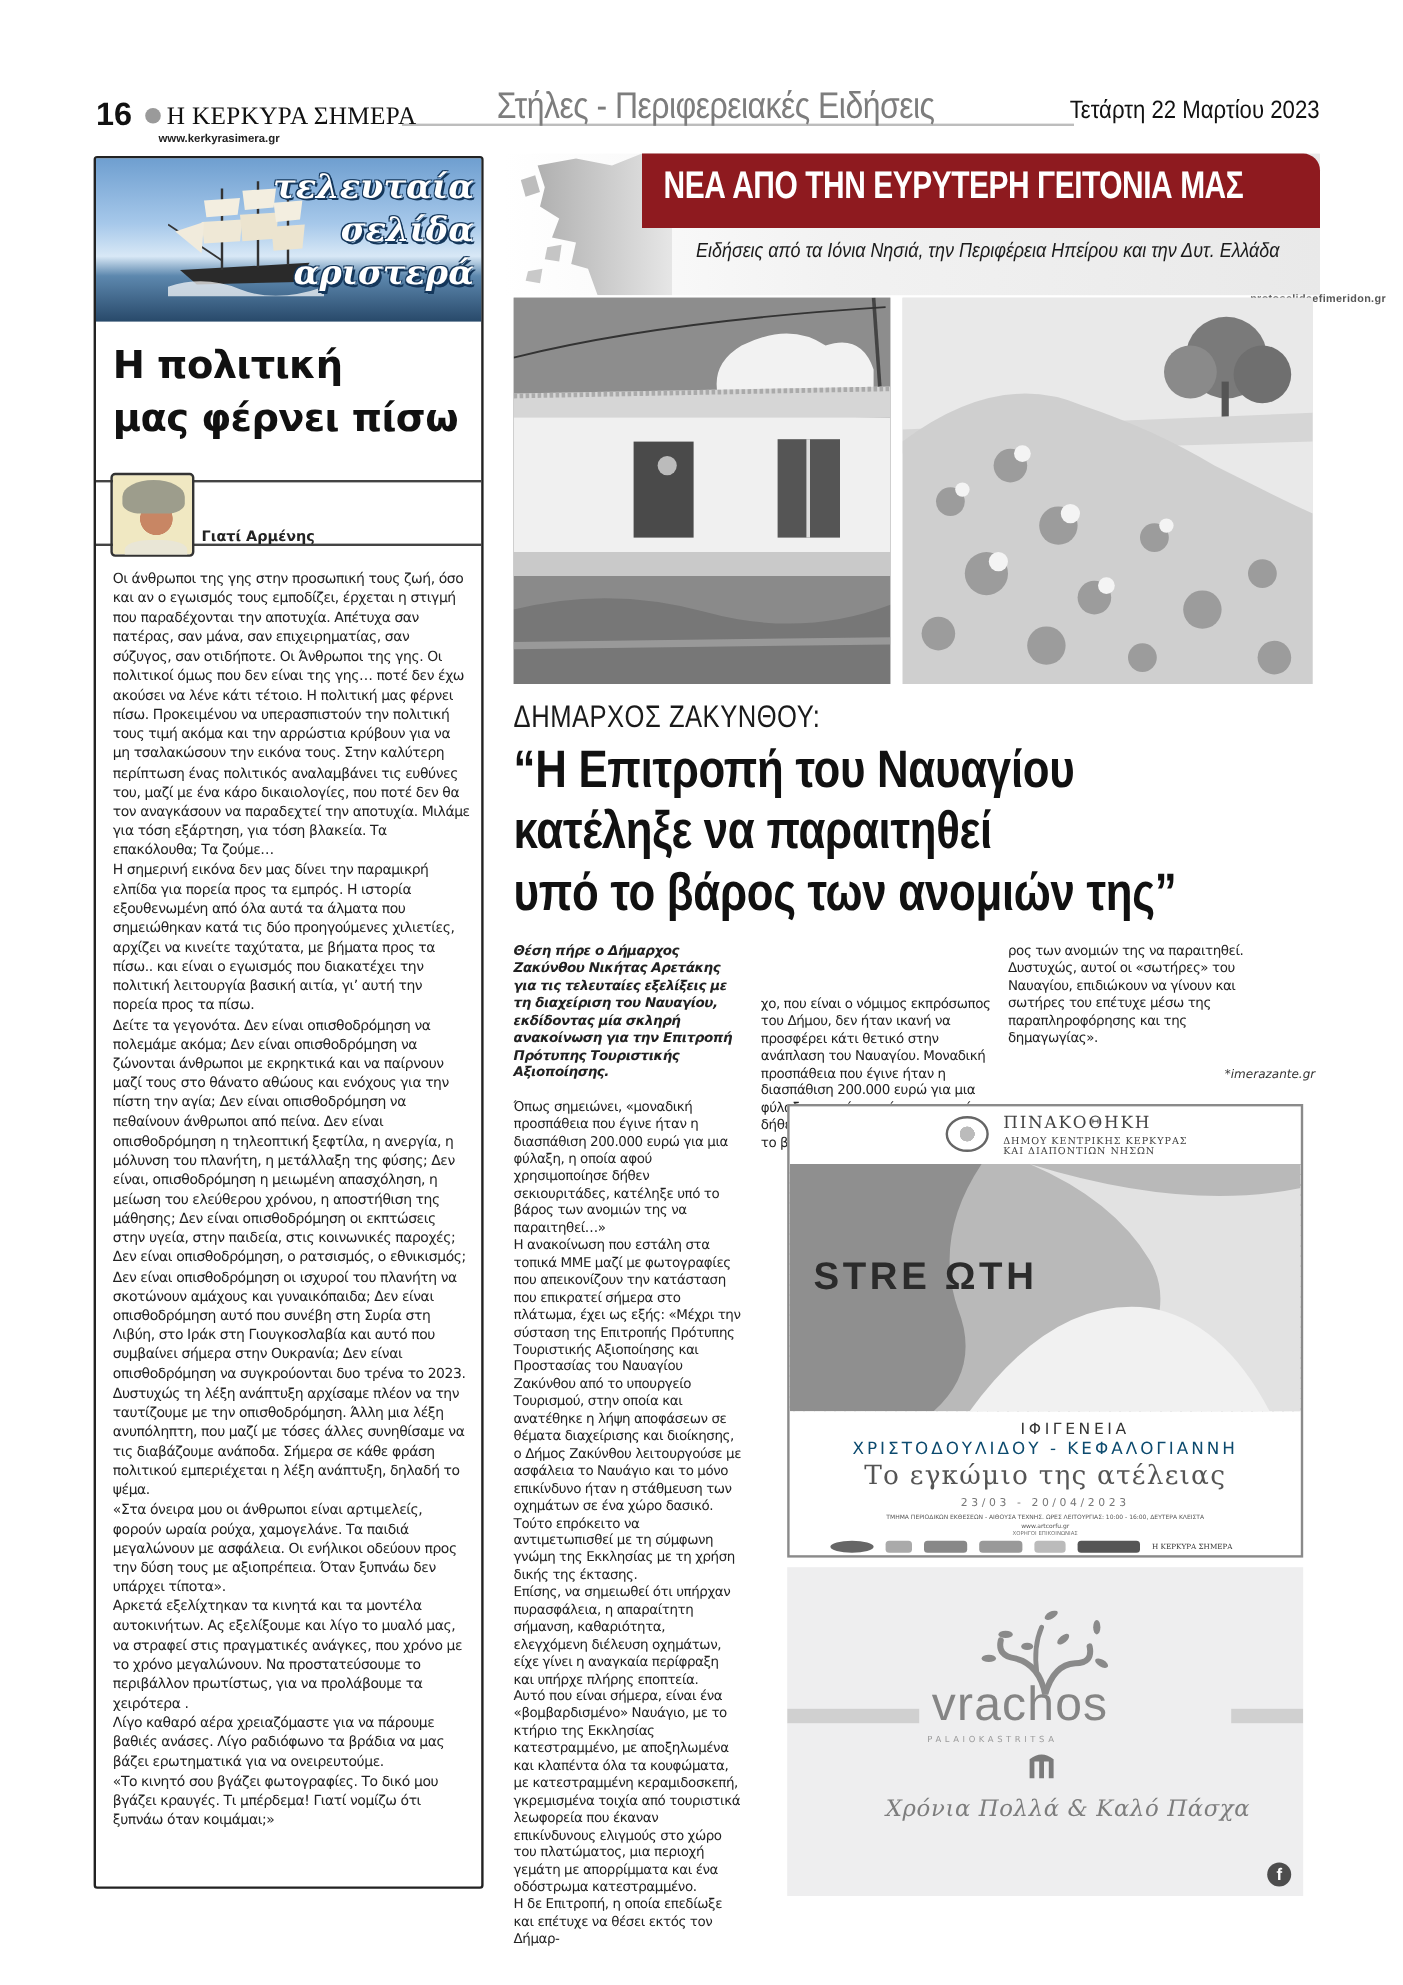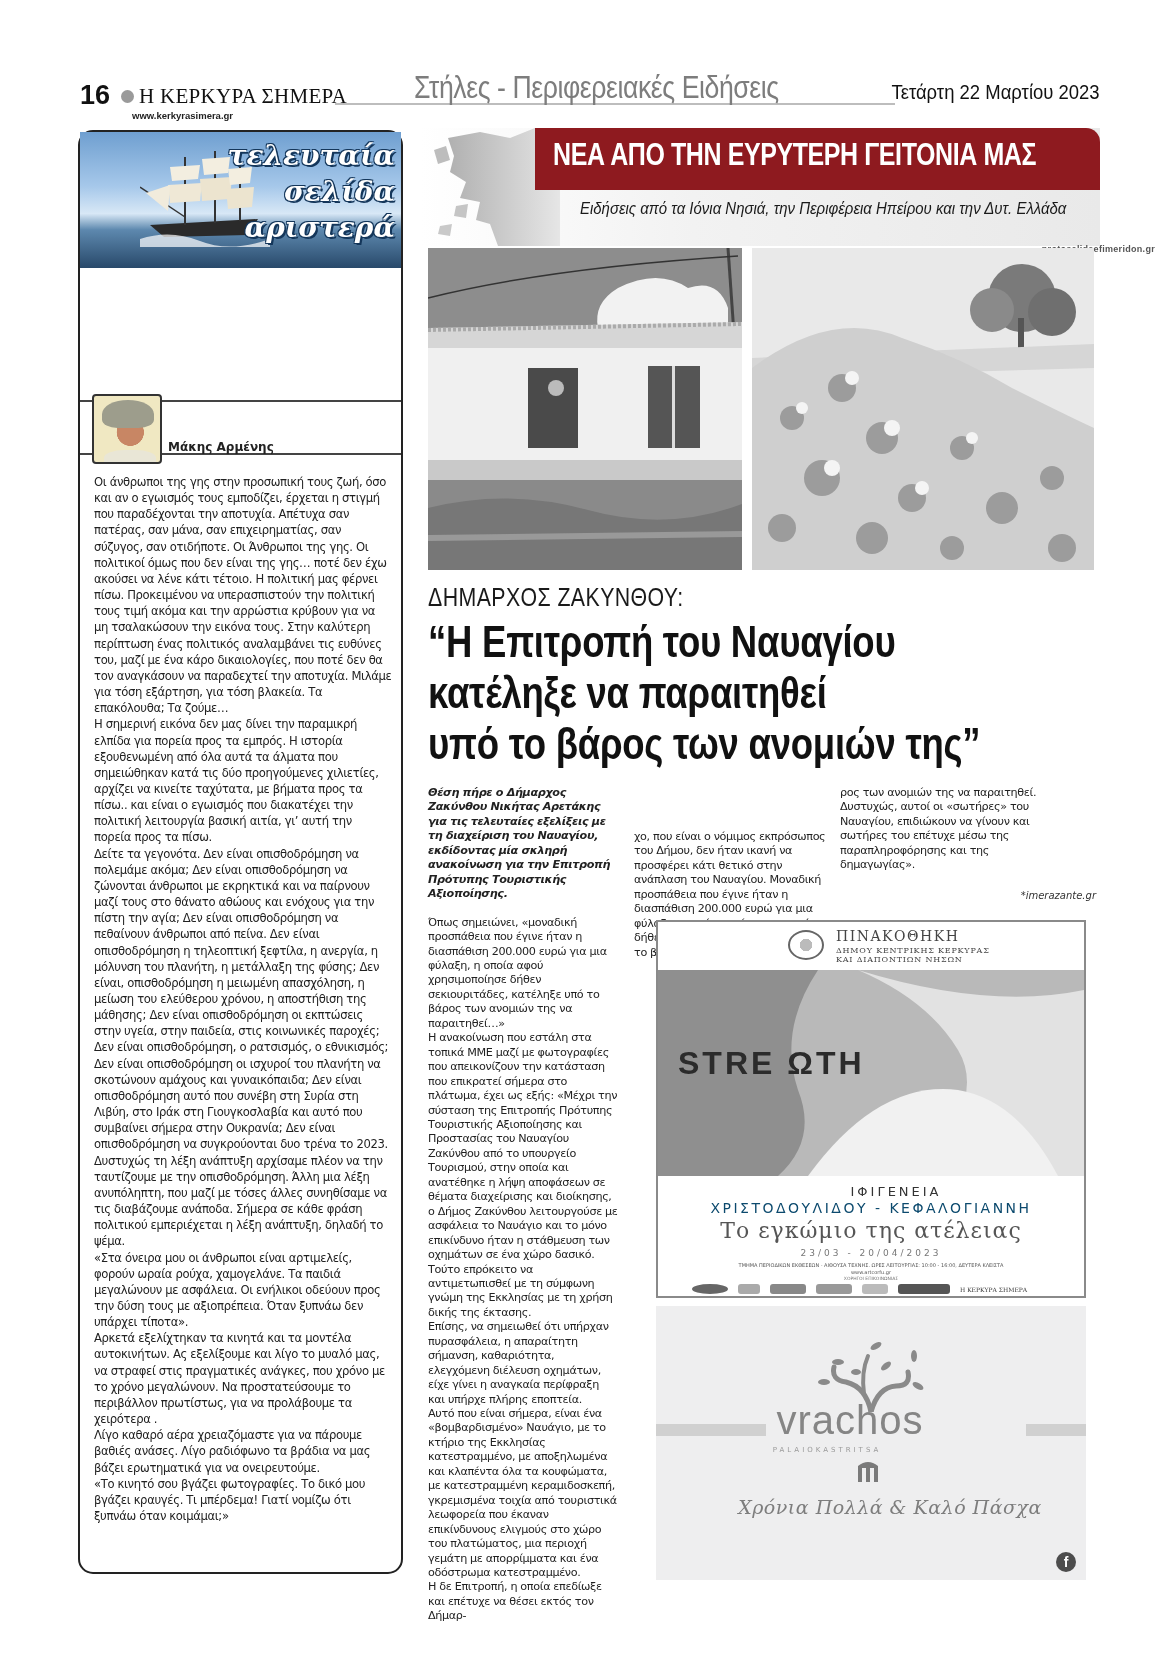--- a/index.html
+++ b/index.html
@@ -10,21 +10,21 @@
   .masthead { position: absolute; left: 80px; top: 74px; width: 1020px; height: 50px; }
   .page-num { position: absolute; left: 0; top: 6px; font-family: "Liberation Sans", sans-serif; font-weight: bold; font-size: 27px; color: #111; }
   .dot { position: absolute; left: 41px; top: 16px; width: 13px; height: 13px; border-radius: 50%; background: #9a9a9a; }
   .paper-name { position: absolute; left: 59px; top: 10px; font-family: "Liberation Serif", serif; font-size: 21px; color: #111; letter-spacing: 0.3px; }
   .paper-url { position: absolute; left: 52px; top: 36px; font-family: "Liberation Sans", sans-serif; font-weight: bold; font-size: 9.5px; color: #222; }
   .section-title { position: absolute; left: 334px; top: -4px; font-family: "Liberation Sans", sans-serif; font-size: 31px; color: #7d7d7d; letter-spacing: -0.5px; font-stretch: condensed; transform: scaleX(0.86); transform-origin: left; }
   .issue-date { position: absolute; right: 0; top: 6px; font-family: "Liberation Sans", sans-serif; font-size: 21px; color: #111; transform: scaleX(0.88); transform-origin: right; }
   .masthead-rule { position: absolute; left: 255px; top: 29px; width: 560px; height: 2px; background: #bdbdbd; }
 
   
-  .left-col { position: absolute; left: 78px; top: 130px; width: 325px; height: 1444px; border: 2px solid #222; border-radius: 15px; }
+  .left-col { position: absolute; left: 78px; top: 130px; width: 325px; height: 1444px; border: 2px solid #222; border-radius: 3px; }
   .banner { position: absolute; left: 0; top: 0; width: 321px; height: 136px; overflow: hidden;
             background: linear-gradient(180deg, #6f9fd0 0%, #a6c8ea 40%, #d8e8f6 60%, #5d88ae 72%, #28496a 100%); }
   .banner .ship { position: absolute; left: 60px; top: 15px; width: 130px; height: 100px; }
   .banner-text { position: absolute; right: 6px; top: 6px; text-align: right; font-family: "DejaVu Serif", serif; font-weight: bold; font-size: 28px; line-height: 36px; color: #ffffff;
                  text-shadow: 2px 2px 0 #14365a, -1px -1px 0 #14365a, 1px -1px 0 #14365a, -1px 1px 0 #14365a; font-style: italic; }
   .col-title { position: absolute; left: 14px; top: 150px; width: 300px; font-family: "DejaVu Sans", sans-serif; font-weight: bold; font-size: 32px; line-height: 44px; color: #111; letter-spacing: -0.5px; }
   .byline-rule-top { position: absolute; left: 0; top: 268px; width: 321px; height: 2px; background: #444; }
   .byline-rule-bot { position: absolute; left: 0; top: 321px; width: 321px; height: 2px; background: #444; }
   .avatar { position: absolute; left: 12px; top: 262px; width: 70px; height: 70px; border: 2px solid #333; border-radius: 4px; overflow: hidden;
             background: radial-gradient(circle at 55% 55%, #c88664 0 26%, #f0e8c2 27% 100%); }
@@ -119,28 +119,32 @@
       <path d="M6 46 L30 38 L28 64 Z" fill="#f1ebdc"></path>
       <path d="M0 92 Q30 82 60 94 T130 92 L130 100 L0 100 Z" fill="#ffffff" opacity="0.7"></path>
     </svg>
     <div class="banner-text">
       <div>τελευταία</div>
       <div>σελίδα</div>
       <div>αριστερά</div>
     </div>
   </div>
 
+  <h1 class="col-title">
+    <div>Η πολιτική</div>
+    <div>μας φέρνει πίσω</div>
+  </h1>
 
   <div class="byline-rule-top"></div>
   <div class="byline-rule-bot"></div>
   <div class="avatar">
     <div class="hair"></div>
     <div class="shirt"></div>
   </div>
-  <span class="author-name">Μάκης Αρμένης</span>
+  <span class="author-name">Γιατί Αρμένης</span>
 
   <div class="col-body">
     <p>Οι άνθρωποι της γης στην προσωπική τους ζωή, όσο και αν ο εγωισμός τους εμποδίζει, έρχεται η στιγμή που παραδέχονται την αποτυχία. Απέτυχα σαν πατέρας, σαν μάνα, σαν επιχειρηματίας, σαν σύζυγος, σαν οτιδήποτε. Οι Άνθρωποι της γης. Οι πολιτικοί όμως που δεν είναι της γης… ποτέ δεν έχω ακούσει να λένε κάτι τέτοιο. Η πολιτική μας φέρνει πίσω. Προκειμένου να υπερασπιστούν την πολιτική τους τιμή ακόμα και την αρρώστια κρύβουν για να μη τσαλακώσουν την εικόνα τους. Στην καλύτερη περίπτωση ένας πολιτικός αναλαμβάνει τις ευθύνες του, μαζί με ένα κάρο δικαιολογίες, που ποτέ δεν θα τον αναγκάσουν να παραδεχτεί την αποτυχία. Μιλάμε για τόση εξάρτηση, για τόση βλακεία. Τα επακόλουθα; Τα ζούμε…</p>
     <p>Η σημερινή εικόνα δεν μας δίνει την παραμικρή ελπίδα για πορεία προς τα εμπρός. Η ιστορία εξουθενωμένη από όλα αυτά τα άλματα που σημειώθηκαν κατά τις δύο προηγούμενες χιλιετίες, αρχίζει να κινείτε ταχύτατα, με βήματα προς τα πίσω.. και είναι ο εγωισμός που διακατέχει την πολιτική λειτουργία βασική αιτία, γι’ αυτή την πορεία προς τα πίσω.</p>
     <p>Δείτε τα γεγονότα. Δεν είναι οπισθοδρόμηση να πολεμάμε ακόμα; Δεν είναι οπισθοδρόμηση να ζώνονται άνθρωποι με εκρηκτικά και να παίρνουν μαζί τους στο θάνατο αθώους και ενόχους για την πίστη την αγία; Δεν είναι οπισθοδρόμηση να πεθαίνουν άνθρωποι από πείνα. Δεν είναι οπισθοδρόμηση η τηλεοπτική ξεφτίλα, η ανεργία, η μόλυνση του πλανήτη, η μετάλλαξη της φύσης; Δεν είναι, οπισθοδρόμηση η μειωμένη απασχόληση, η μείωση του ελεύθερου χρόνου, η αποστήθιση της μάθησης; Δεν είναι οπισθοδρόμηση οι εκπτώσεις στην υγεία, στην παιδεία, στις κοινωνικές παροχές; Δεν είναι οπισθοδρόμηση, ο ρατσισμός, ο εθνικισμός; Δεν είναι οπισθοδρόμηση οι ισχυροί του πλανήτη να σκοτώνουν αμάχους και γυναικόπαιδα; Δεν είναι οπισθοδρόμηση αυτό που συνέβη στη Συρία στη Λιβύη, στο Ιράκ στη Γιουγκοσλαβία και αυτό που συμβαίνει σήμερα στην Ουκρανία; Δεν είναι οπισθοδρόμηση να συγκρούονται δυο τρένα το 2023.</p>
     <p>Δυστυχώς τη λέξη ανάπτυξη αρχίσαμε πλέον να την ταυτίζουμε με την οπισθοδρόμηση. Άλλη μια λέξη ανυπόληπτη, που μαζί με τόσες άλλες συνηθίσαμε να τις διαβάζουμε ανάποδα. Σήμερα σε κάθε φράση πολιτικού εμπεριέχεται η λέξη ανάπτυξη, δηλαδή το ψέμα.</p>
     <p>«Στα όνειρα μου οι άνθρωποι είναι αρτιμελείς, φορούν ωραία ρούχα, χαμογελάνε. Τα παιδιά μεγαλώνουν με ασφάλεια. Οι ενήλικοι οδεύουν προς την δύση τους με αξιοπρέπεια. Όταν ξυπνάω δεν υπάρχει τίποτα».</p>
     <p>Αρκετά εξελίχτηκαν τα κινητά και τα μοντέλα αυτοκινήτων. Ας εξελίξουμε και λίγο το μυαλό μας, να στραφεί στις πραγματικές ανάγκες, που χρόνο με το χρόνο μεγαλώνουν. Να προστατεύσουμε το περιβάλλον πρωτίστως, για να προλάβουμε τα χειρότερα .</p>
     <p>Λίγο καθαρό αέρα χρειαζόμαστε για να πάρουμε βαθιές ανάσες. Λίγο ραδιόφωνο τα βράδια να μας βάζει ερωτηματικά για να ονειρευτούμε.</p>
     <p>«Το κινητό σου βγάζει φωτογραφίες. Το δικό μου βγάζει κραυγές. Τι μπέρδεμα! Γιατί νομίζω ότι ξυπνάω όταν κοιμάμαι;»</p>

